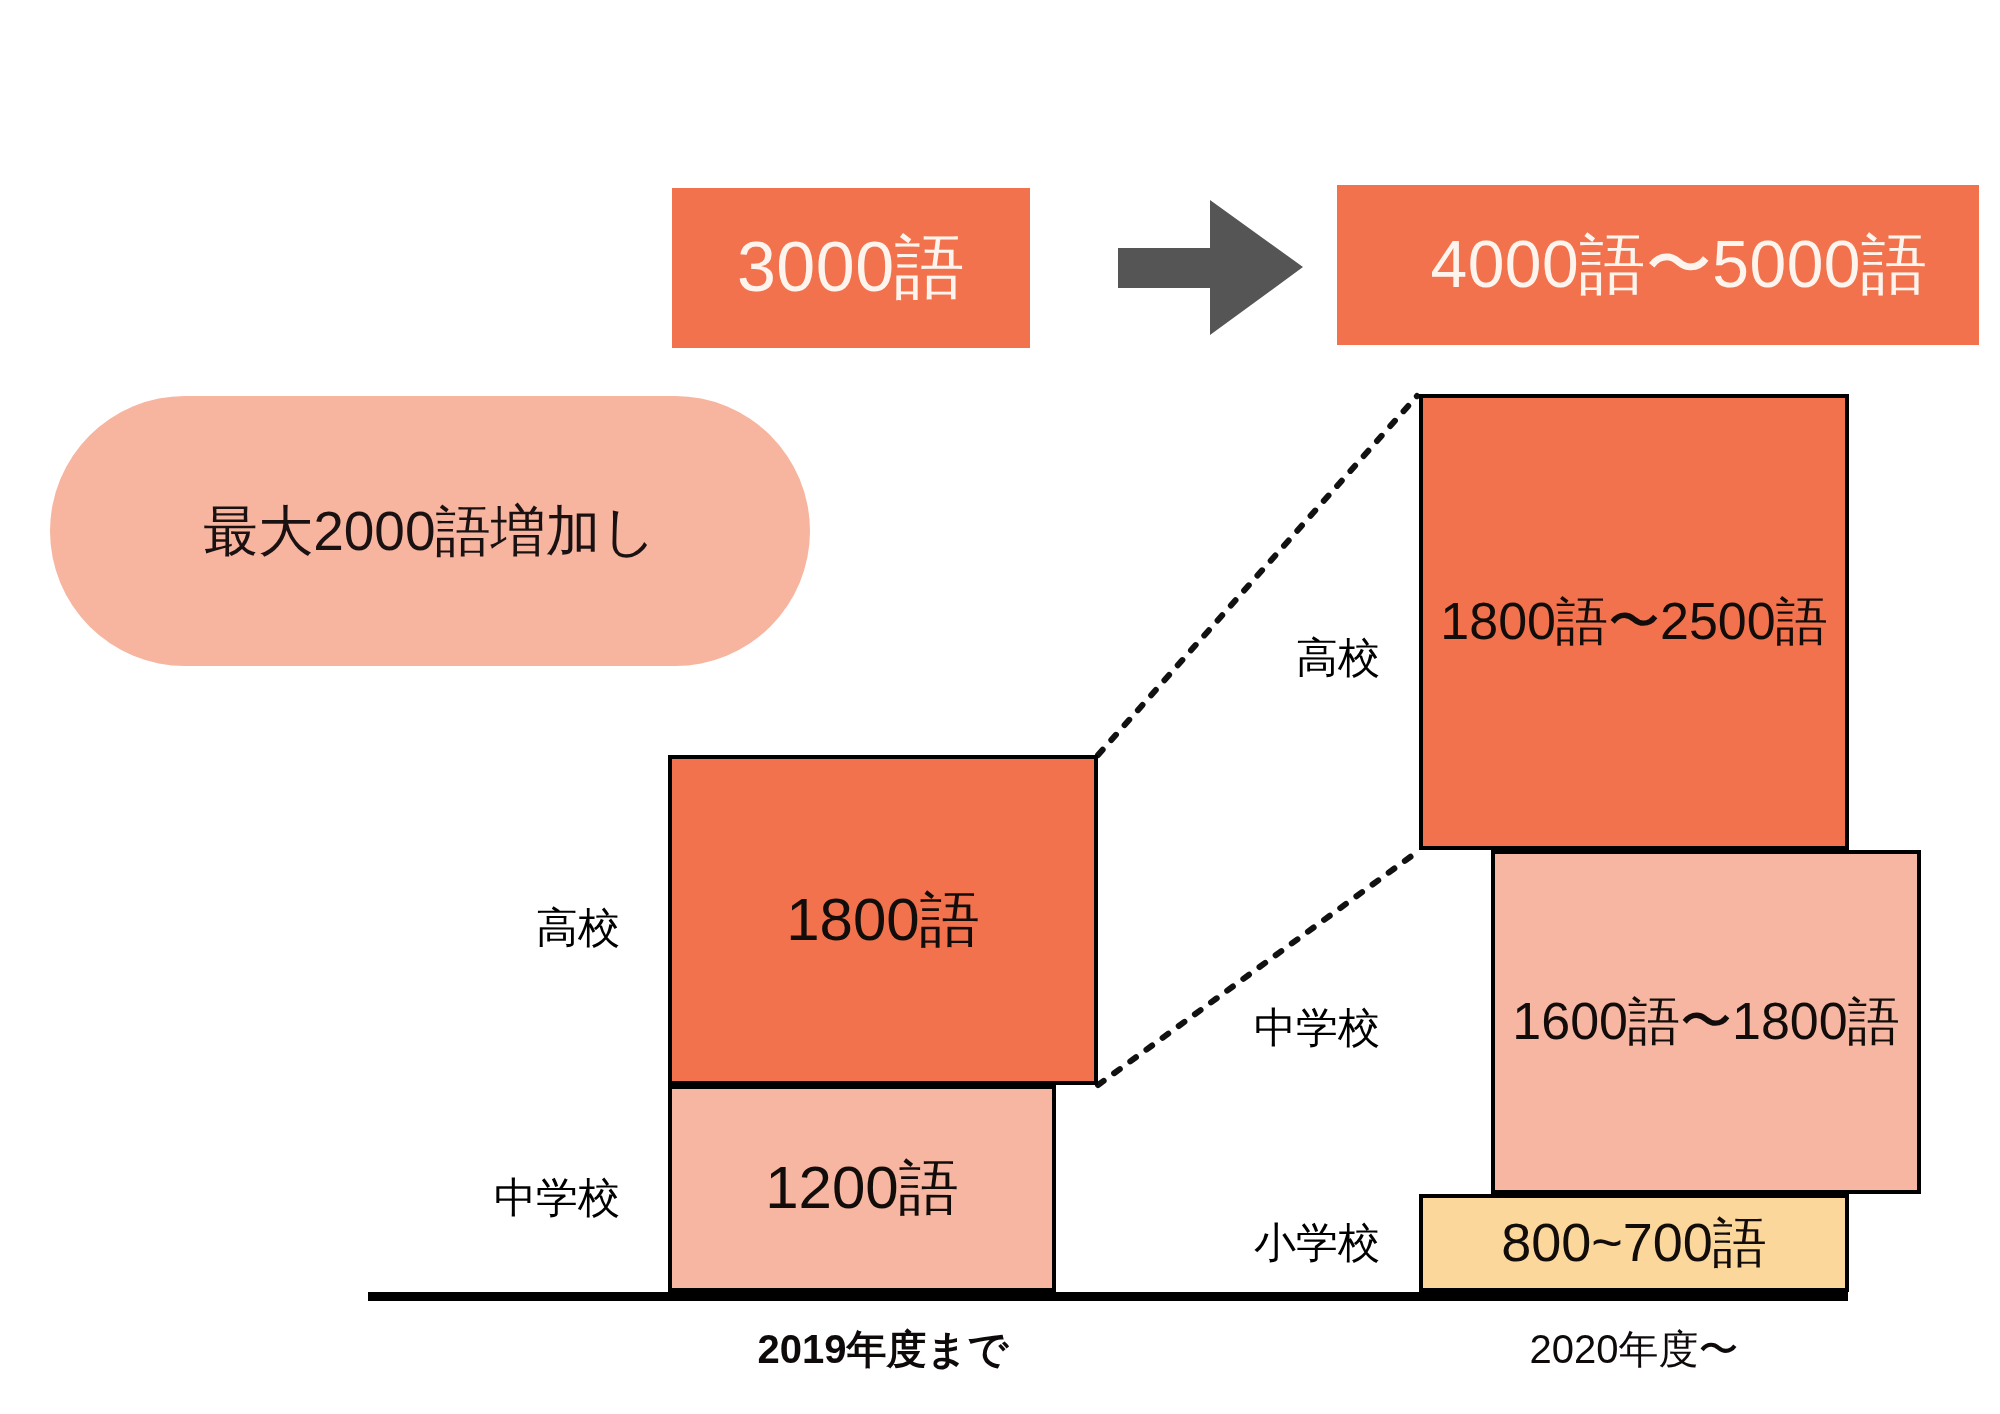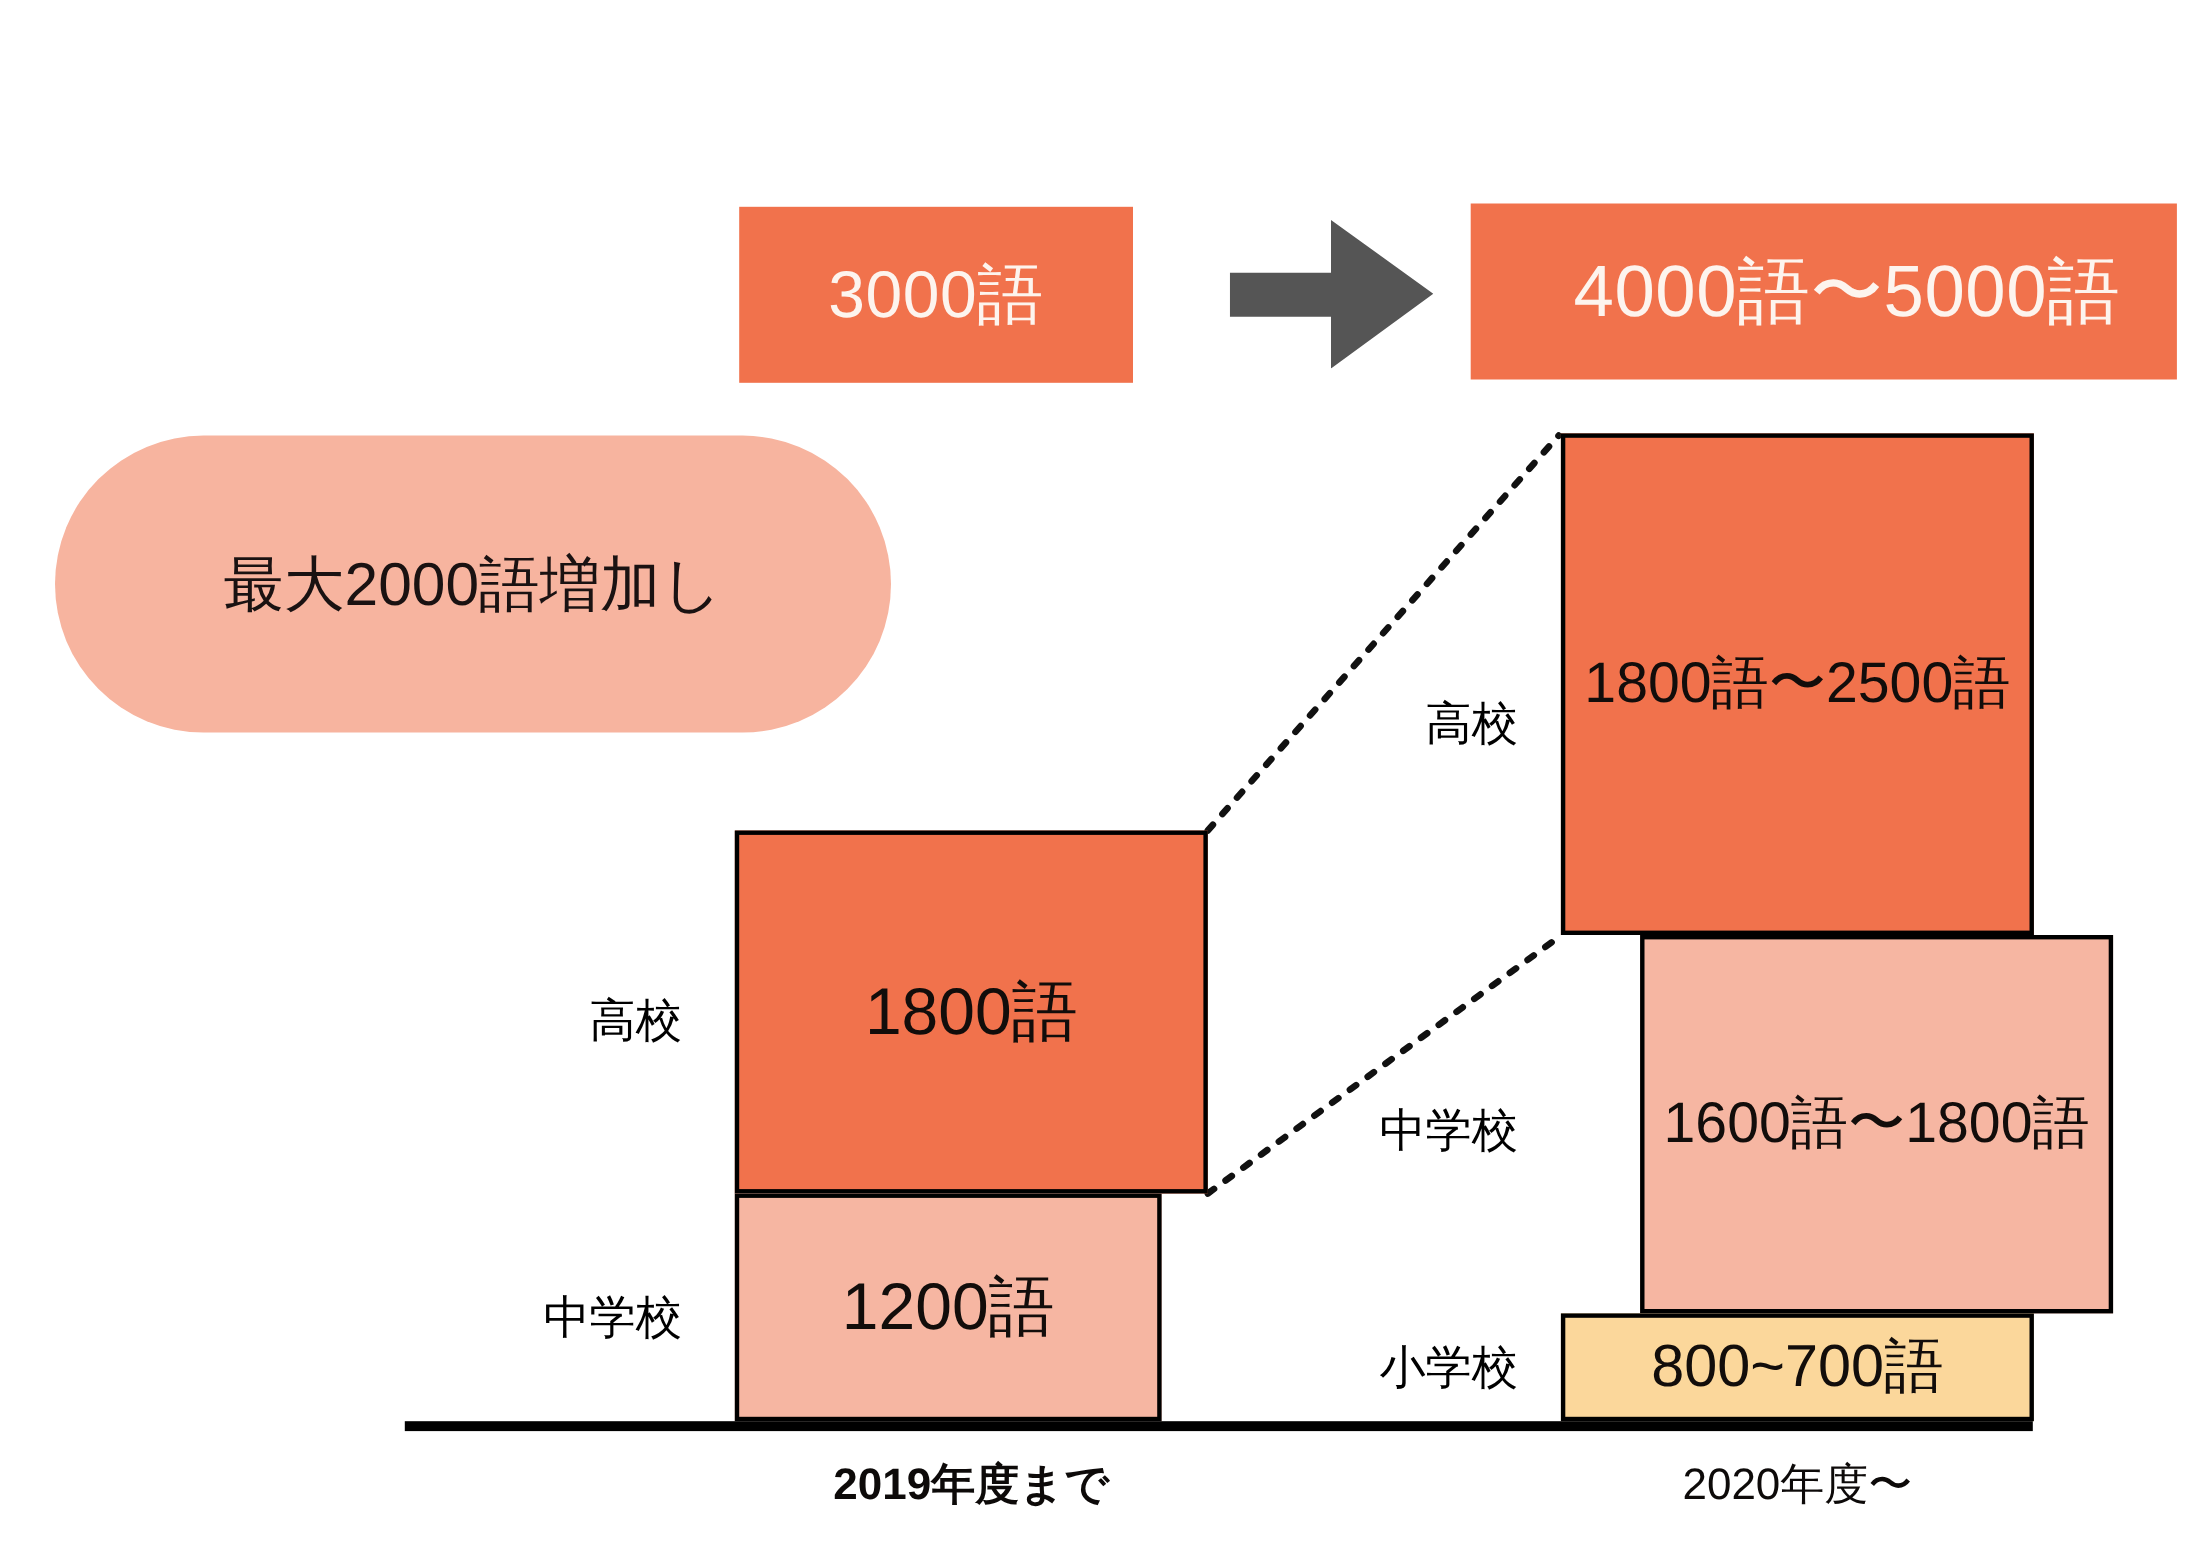--- a/index.html
+++ b/index.html
@@ -31,21 +31,21 @@
     justify-content: center;
     font-weight: 400;
     letter-spacing: 0.5px;
     white-space: nowrap;
   }
   #banner-before {
     left: 672px;
     top: 188px;
     width: 358px;
     height: 160px;
-    font-size: 60px;
+    font-size: 70px;
   }
   #banner-after {
     left: 1337px;
     top: 185px;
     width: 600px;
     height: 160px;
     font-size: 66px;
     padding-left: 42px;
   }
 

